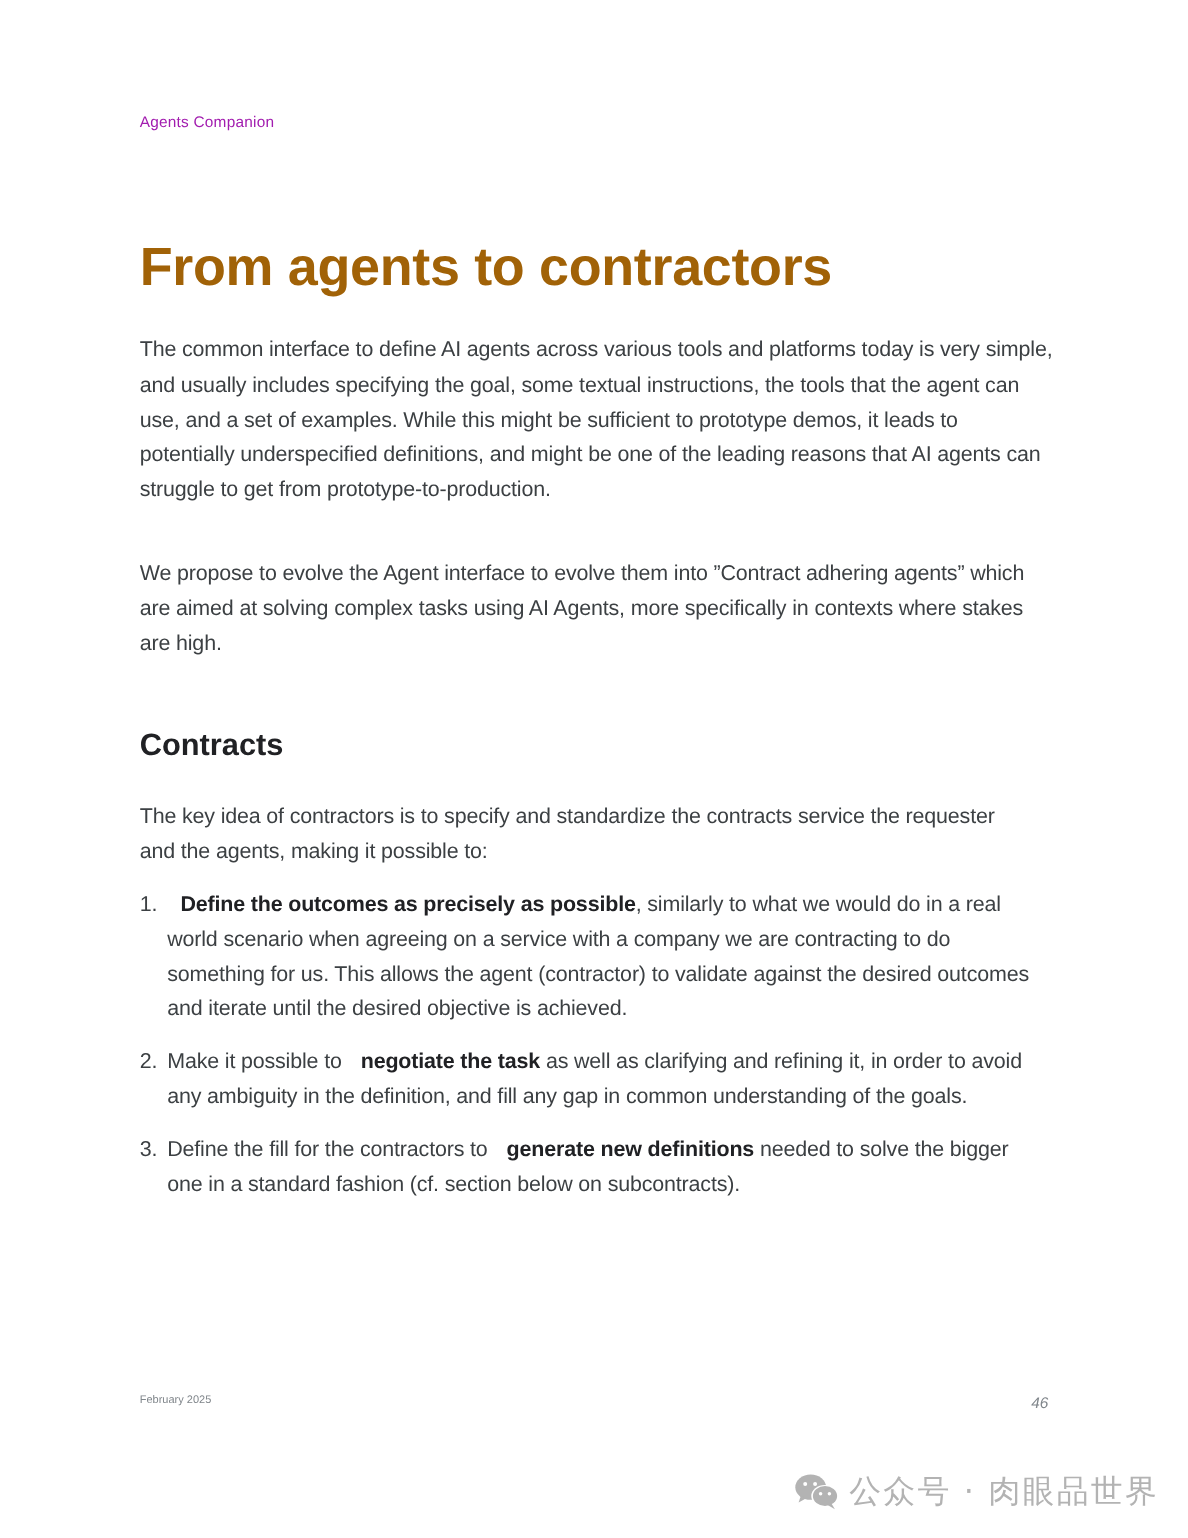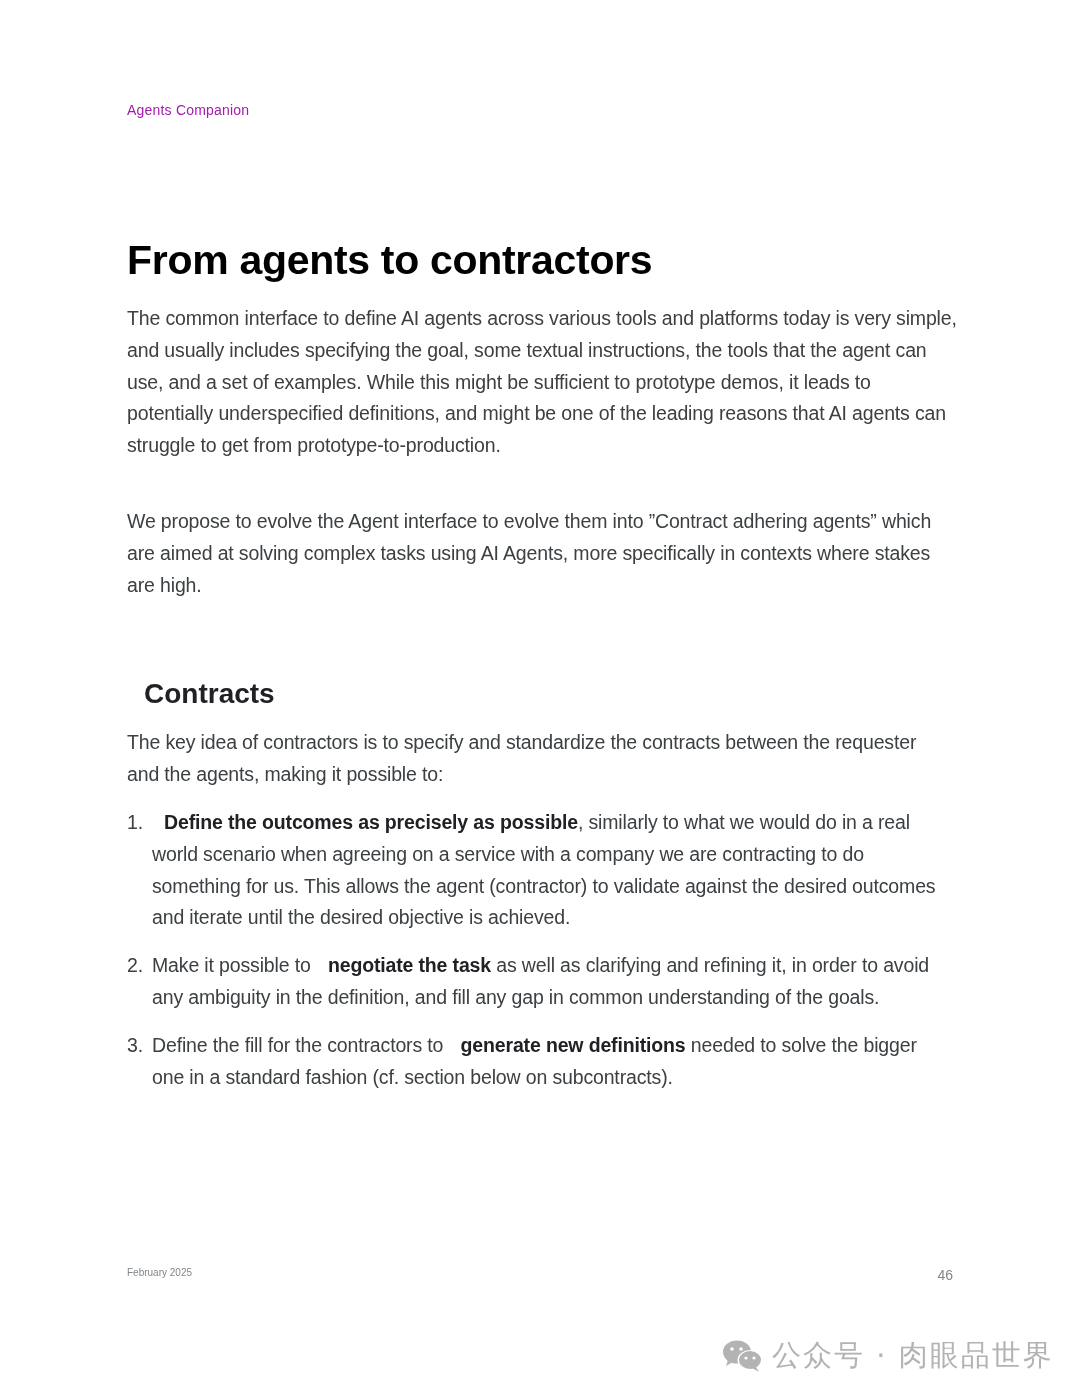--- a/index.html
+++ b/index.html
@@ -19,25 +19,25 @@
       position: absolute;
       left: 127px;
       top: 102px;
       font-size: 14px;
       color: #a21caf;
       letter-spacing: 0.2px;
     }
     .page-title {
       position: absolute;
       left: 127px;
-      top: 232px;
+      top: 215px;
       margin: 0;
-      font-size: 41px;
+      font-size: 49px;
       font-weight: bold;
-      color: #000000;
+      color: #a16207;
       letter-spacing: -0.3px;
       line-height: 56px;
     }
     .body-text {
       font-size: 19.5px;
       line-height: 31.8px;
       color: #3c4043;
       margin: 0;
       letter-spacing: -0.15px;
     }
@@ -50,21 +50,21 @@
     .para2 {
       position: absolute;
       left: 127px;
       top: 506px;
       width: 810px;
     }
     .section-heading {
       position: absolute;
       left: 127px;
       top: 658px;
-      margin: 17px;
+      margin: 0;
       font-size: 28px;
       font-weight: bold;
       color: #202124;
       line-height: 38px;
     }
     .para3 {
       position: absolute;
       left: 127px;
       top: 727px;
       width: 800px;
@@ -99,20 +99,21 @@
       top: 1267px;
       font-size: 10px;
       color: #80868b;
     }
     .footer-page {
       position: absolute;
       right: 127px;
       top: 1267px;
       font-size: 14px;
       color: #80868b;
+      font-style: italic;
     }
     .watermark {
       position: absolute;
       left: 722px;
       top: 1336px;
       display: flex;
       align-items: center;
       color: #b3b3b3;
       font-size: 29px;
       letter-spacing: 2px;
@@ -131,21 +132,21 @@
 <div class="running-header">Agents Companion</div>
 
 <h1 class="page-title">From agents to contractors</h1>
 
 <p class="body-text para1">The common interface to define AI agents across various tools and platforms today is very simple, and usually includes specifying the goal, some textual instructions, the tools that the agent can use, and a set of examples. While this might be sufficient to prototype demos, it leads to potentially underspecified definitions, and might be one of the leading reasons that AI agents can struggle to get from prototype-to-production.</p>
 
 <p class="body-text para2">We propose to evolve the Agent interface to evolve them into ”Contract adhering agents” which are aimed at solving complex tasks using AI Agents, more specifically in contexts where stakes are high.</p>
 
 <h2 class="section-heading">Contracts</h2>
 
-<p class="body-text para3">The key idea of contractors is to specify and standardize the contracts between the requester and the agents, making it possible to:</p>
+<p class="body-text para3">The key idea of contractors is to specify and standardize the contracts service the requester and the agents, making it possible to:</p>
 
 <ol class="list">
   <li class="list-item body-text">
     <span class="list-number">1.</span>
     <span></span><b>Define the outcomes as precisely as possible</b><span>, similarly to what we would do in a real world scenario when agreeing on a service with a company we are contracting to do something for us. This allows the agent (contractor) to validate against the desired outcomes and iterate until the desired objective is achieved.</span>
   </li>
   <li class="list-item body-text">
     <span class="list-number">2.</span>
     <span>Make it possible to </span><b>negotiate the task</b><span> as well as clarifying and refining it, in order to avoid any ambiguity in the definition, and fill any gap in common understanding of the goals.</span>
   </li>

